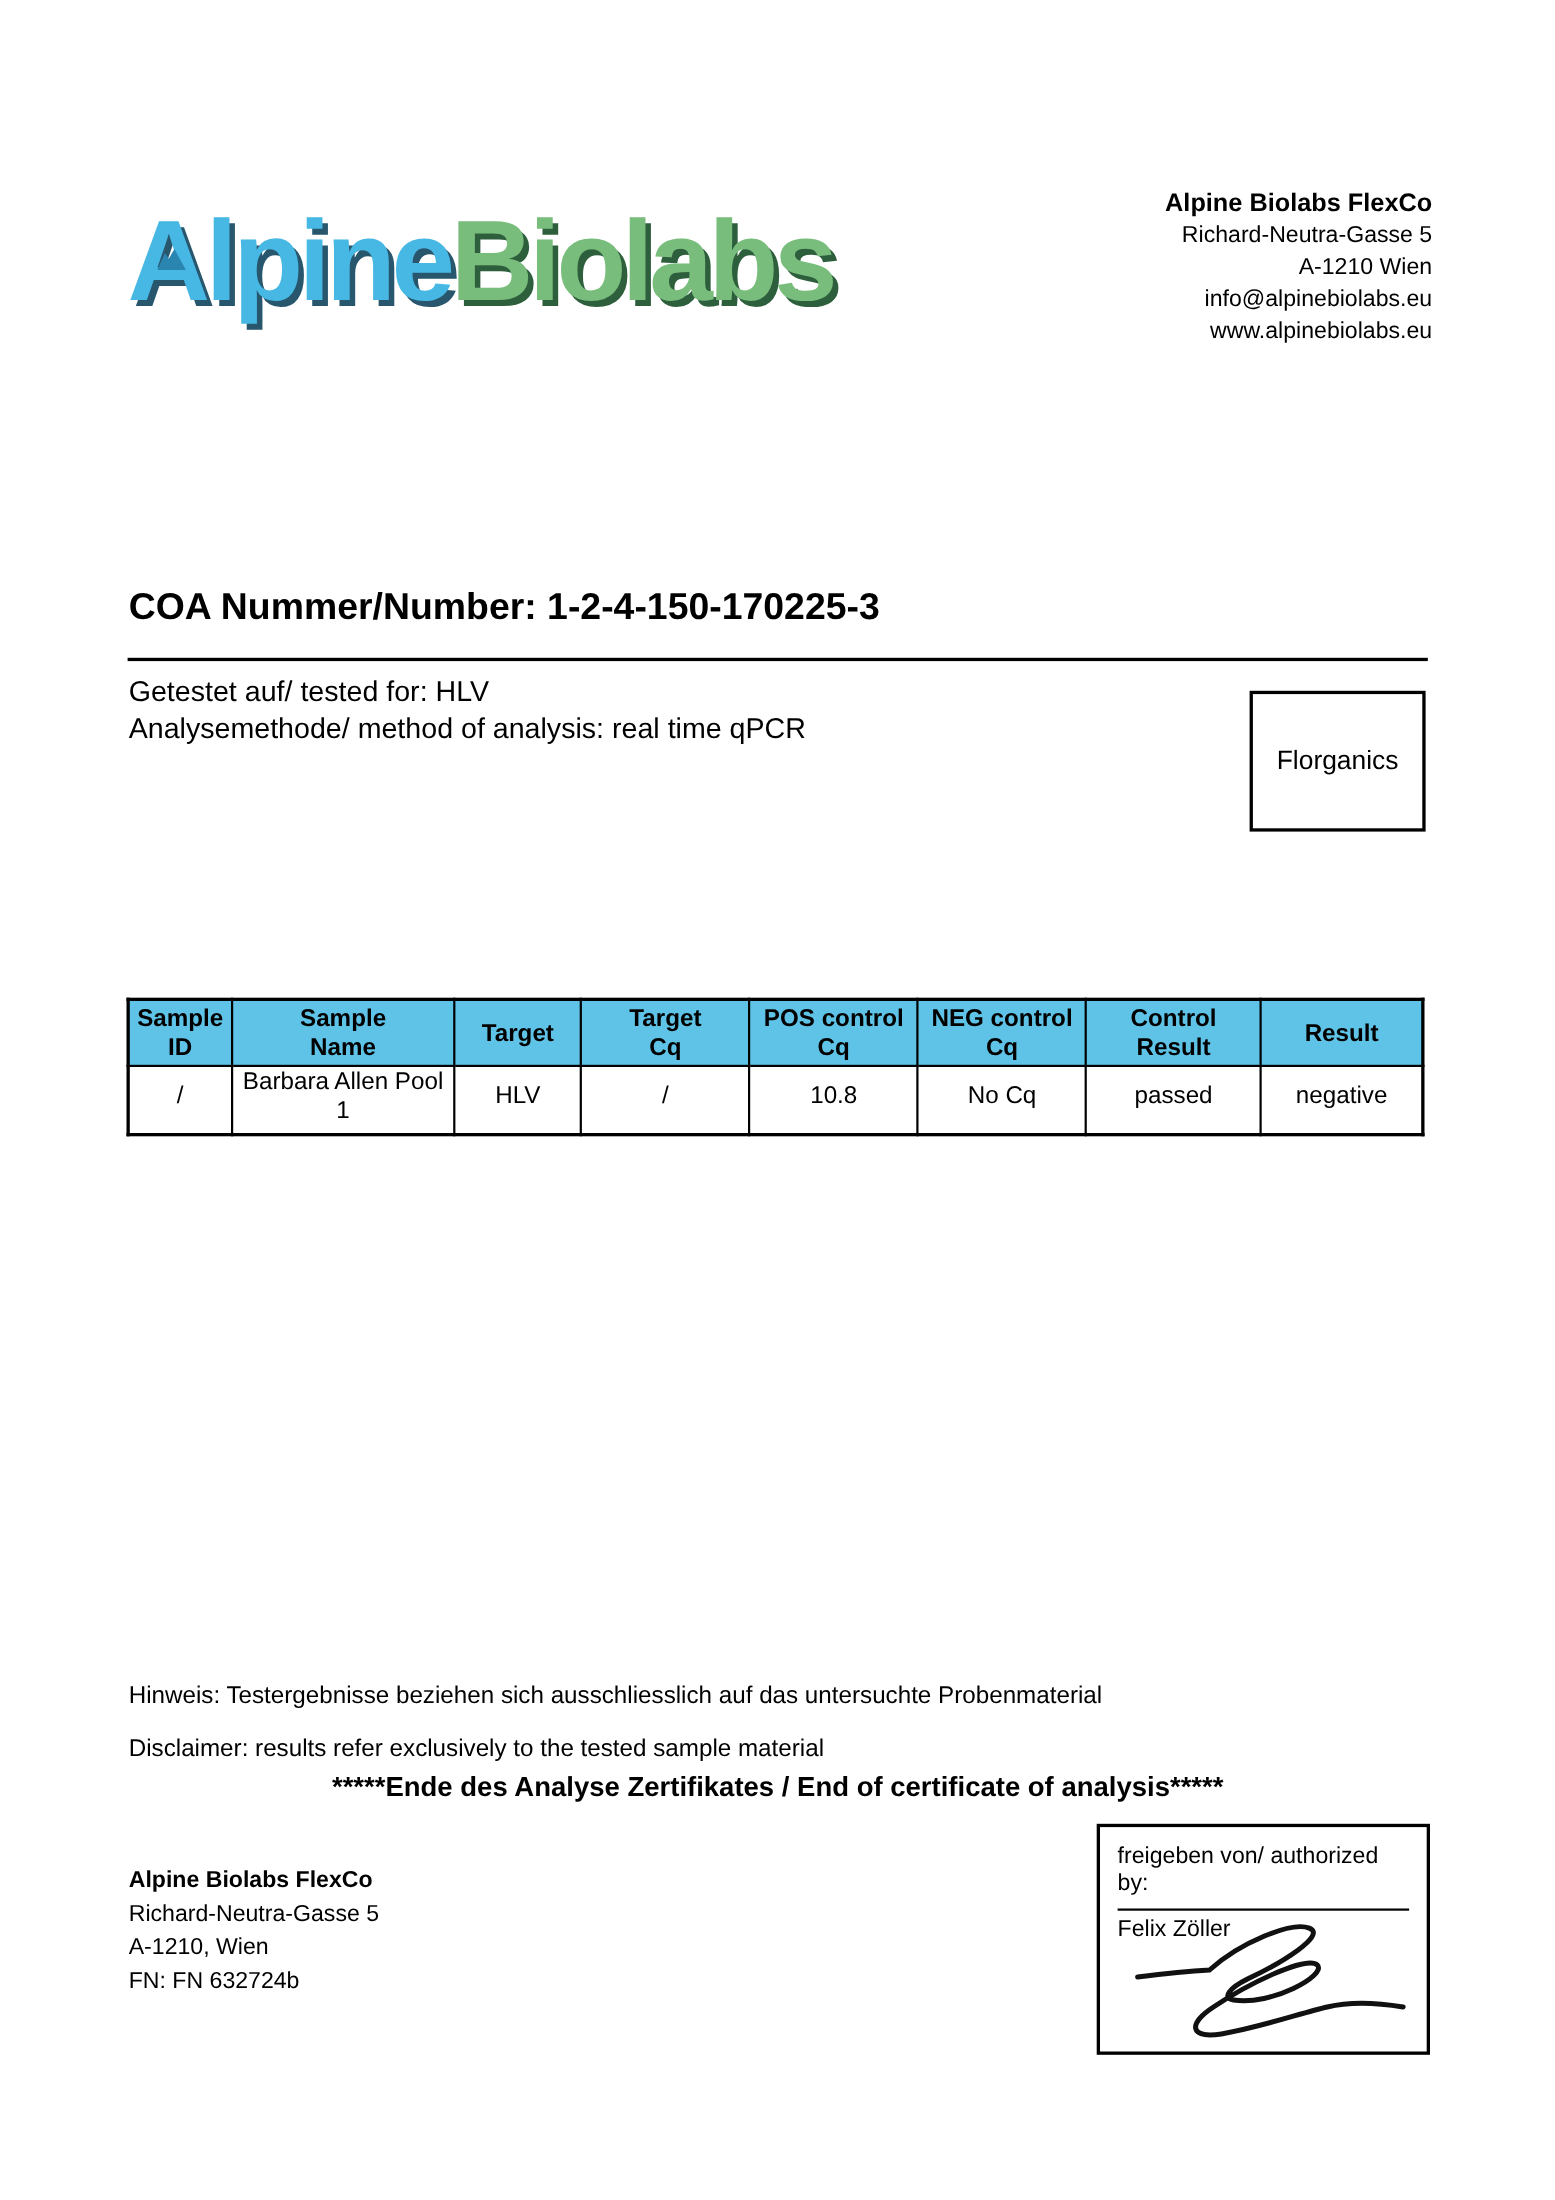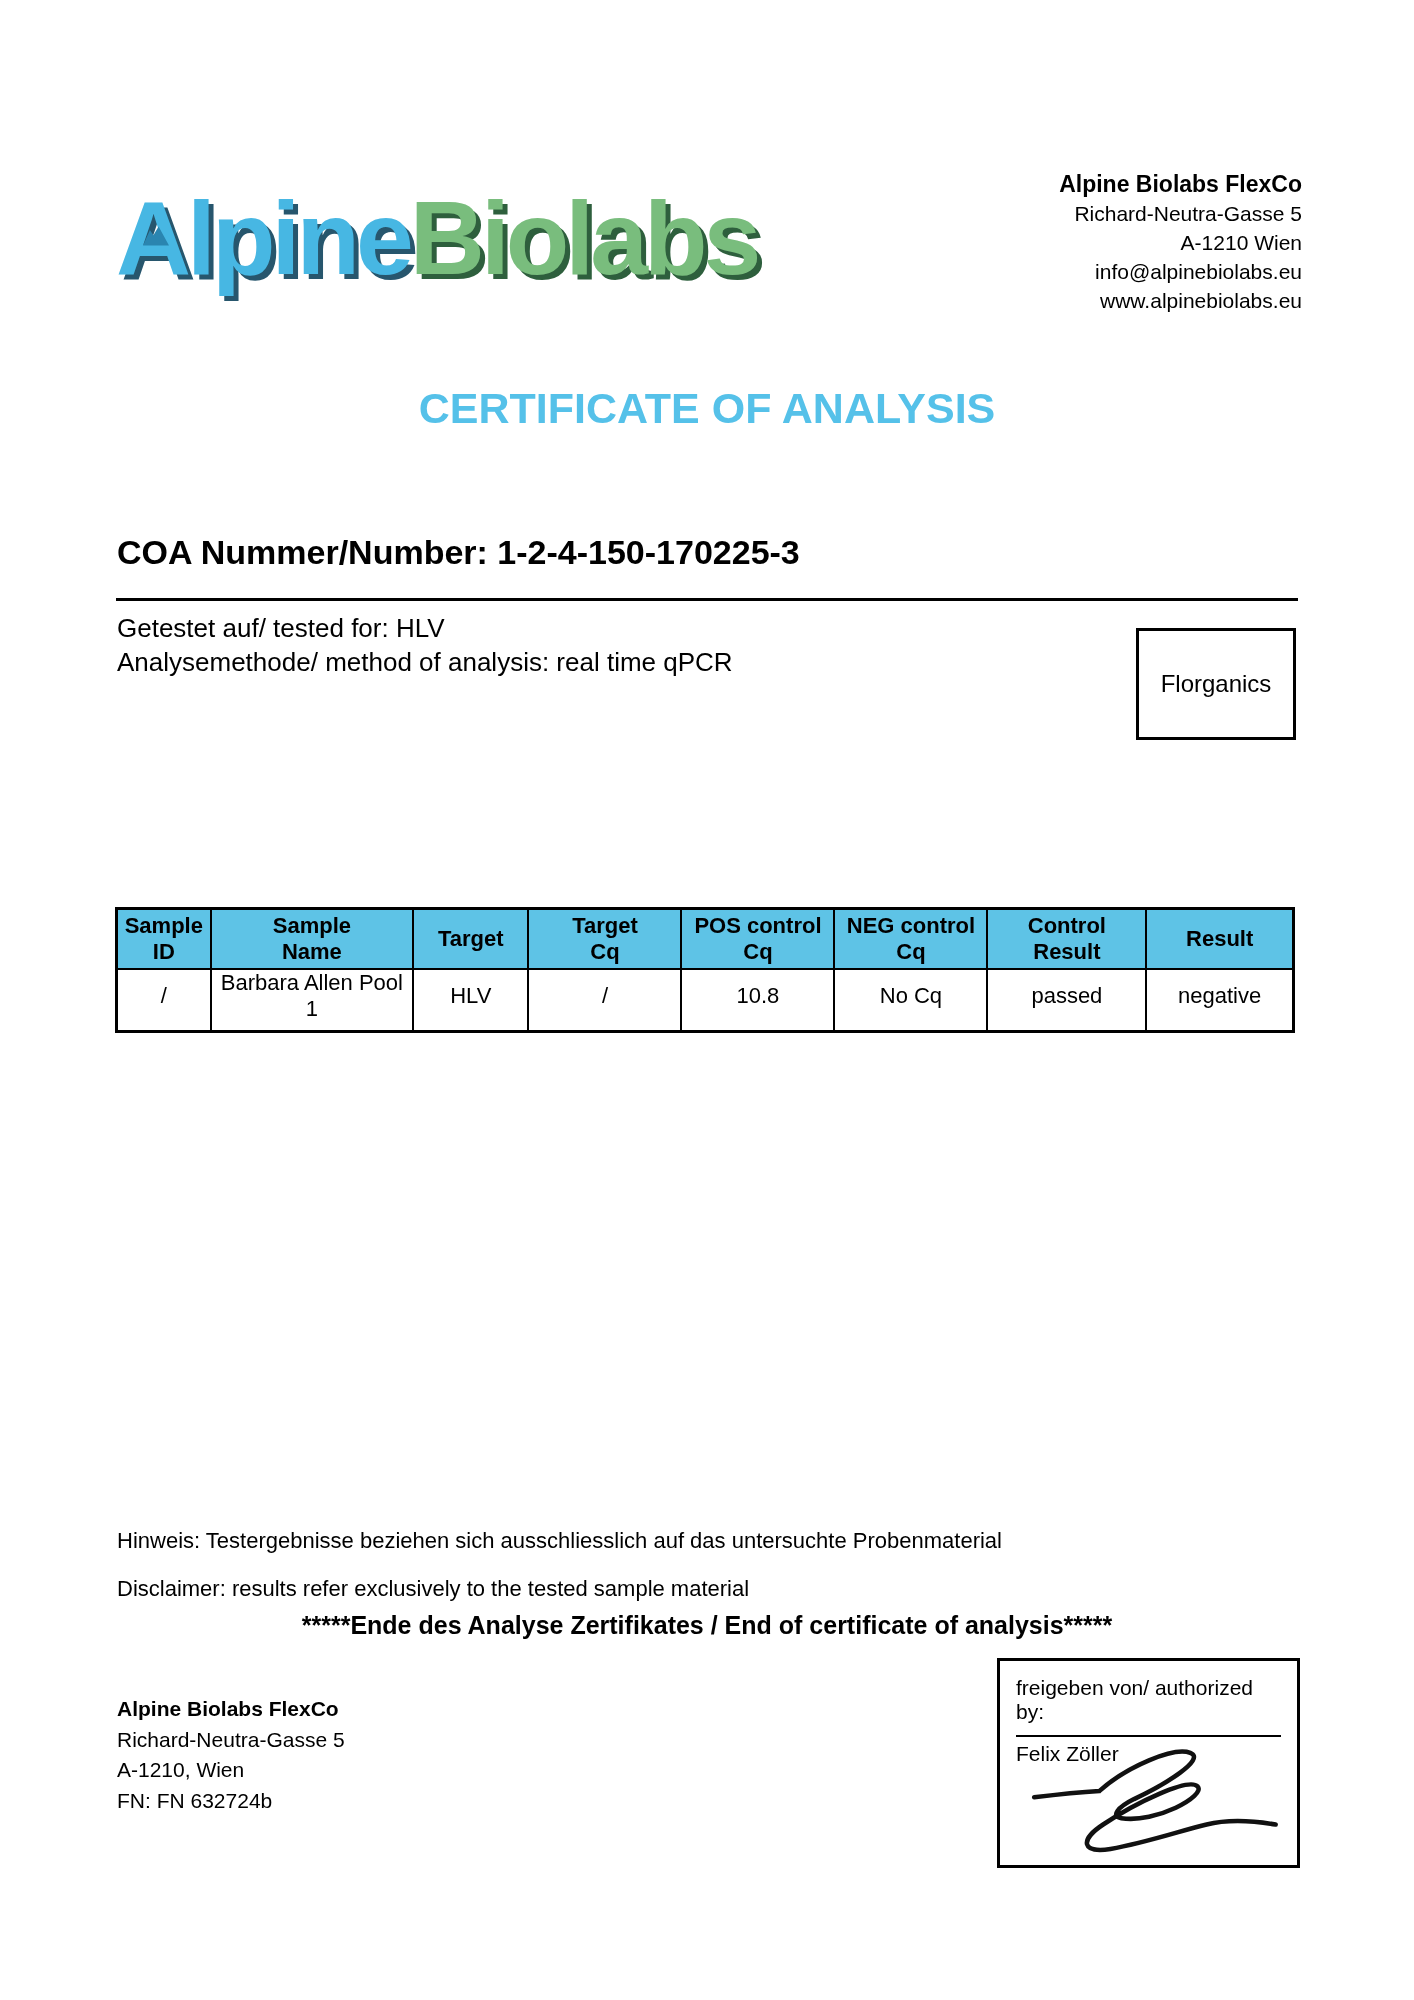--- a/index.html
+++ b/index.html
@@ -40,21 +40,21 @@
     position:absolute; left:117px; top:517px;
     font-size:34px; font-weight:bold;margin-top:16px;
   }
 
   .divider { position:absolute; left:116px; top:598px; width:1182px; height:3px; background:#000; }
 
   
   .test-info { position:absolute; left:117px; top:611px; font-size:26px; line-height:34px; }
 
   .client-box {
-    position:absolute; left:1136px; top:628px; width:160px; height:112px;
+    position:absolute; left:1136px; top:628px; width:160px; height:128px;
     border:3px solid #000; box-sizing:border-box;
     display:flex; align-items:center; justify-content:center;
     font-size:24px;
   }
 
   
   .results-table {
     position:absolute; left:115px; top:907px; width:1180px;
     border-collapse:collapse; table-layout:fixed;
     border:3px solid #000;
@@ -110,21 +110,20 @@
   </div>
 
   <div class="company-header">
     <div class="company-name">Alpine Biolabs FlexCo</div>
     <div>Richard-Neutra-Gasse 5</div>
     <div>A-1210 Wien</div>
     <div>info@alpinebiolabs.eu</div>
     <div>www.alpinebiolabs.eu</div>
   </div>
 
-  <div class="coa-title">CERTIFICATE OF ANALYSIS</div>
   <div class="coa-number">COA Nummer/Number: 1-2-4-150-170225-3</div>
 
   <div class="divider"></div>
 
   <div class="test-info">
     <div>Getestet auf/ tested for: HLV</div>
     <div>Analysemethode/ method of analysis: real time qPCR</div>
   </div>
 
   <div class="client-box">

